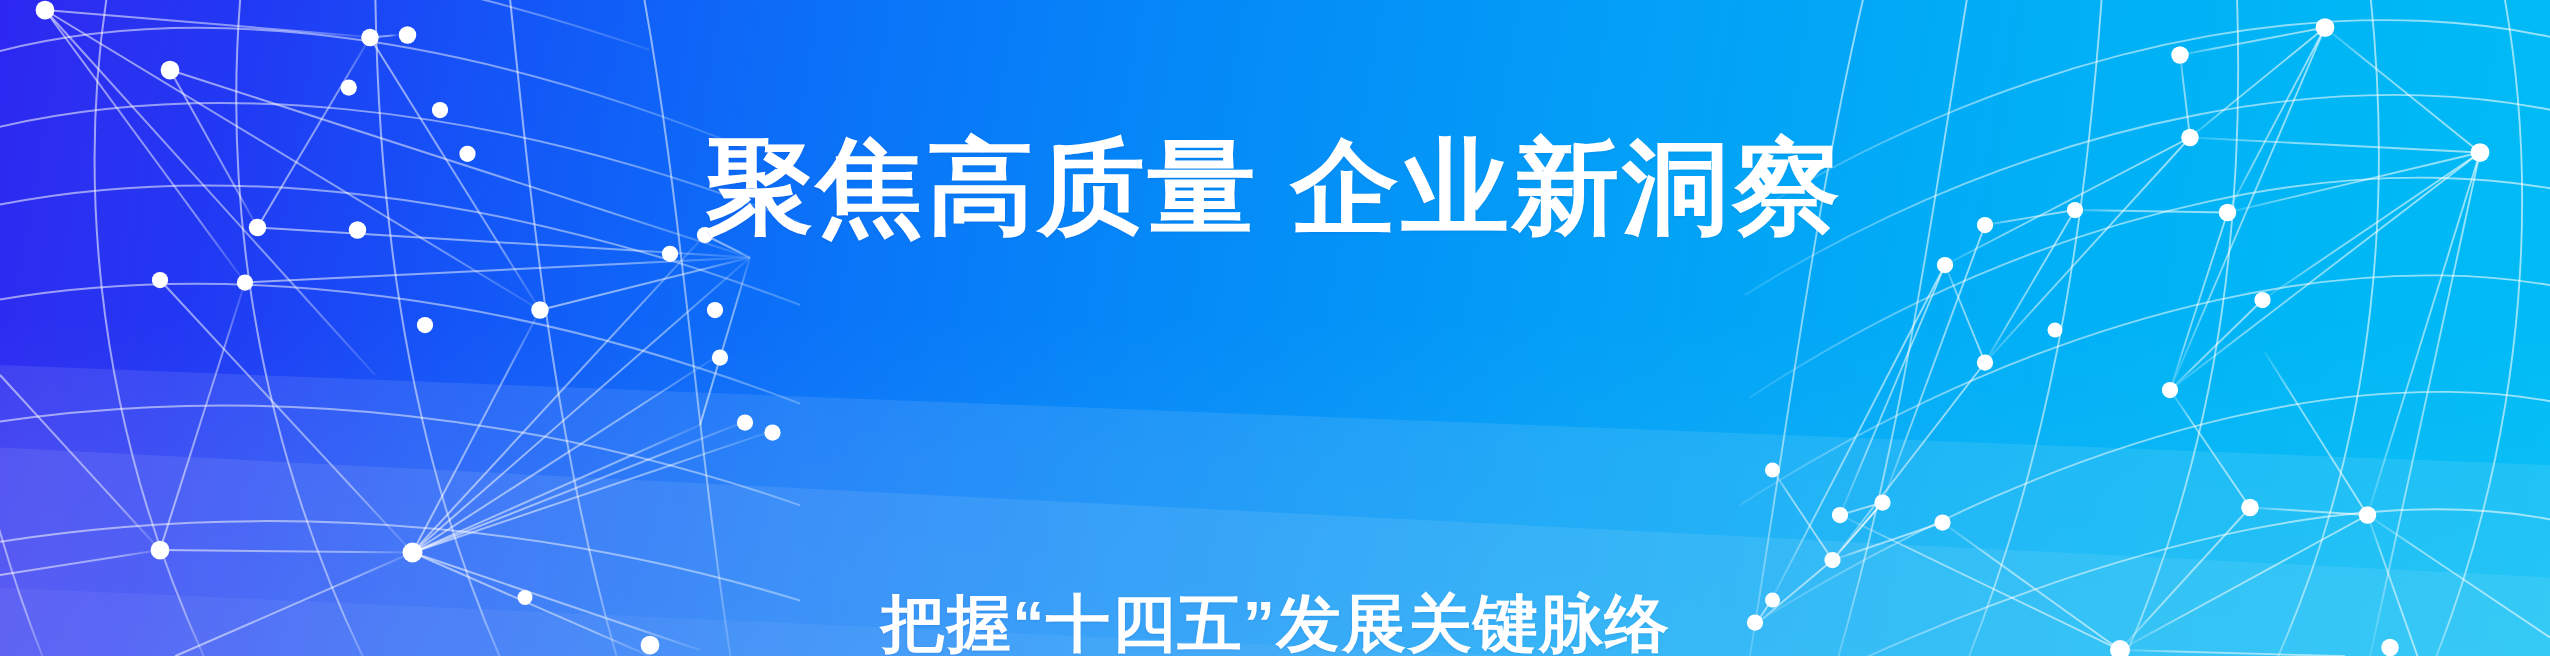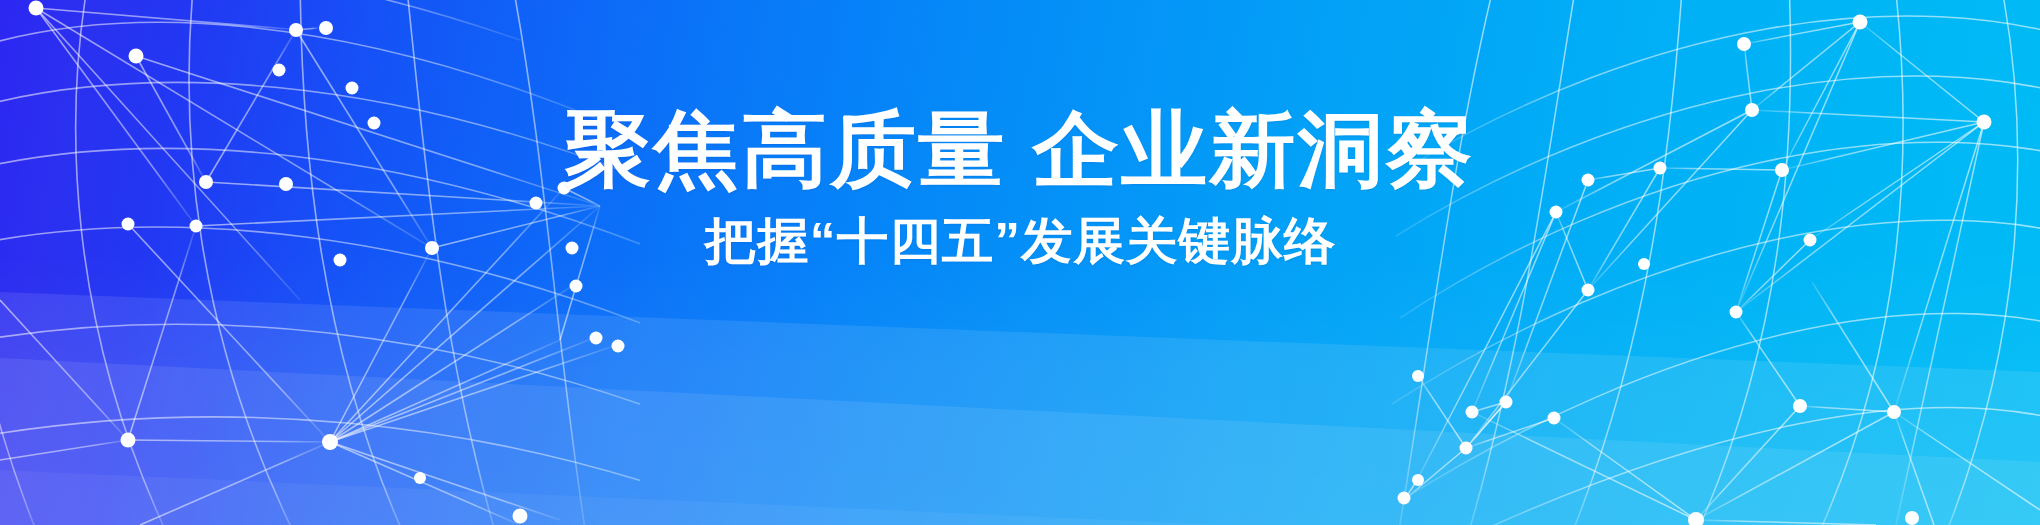--- a/index.html
+++ b/index.html
@@ -48,21 +48,21 @@
   
   #text-block {
     position: absolute;
     left: 0;
     top: 0;
     width: 2040px;
     height: 525px;
     display: flex;
     flex-direction: column;
     align-items: center;
-    justify-content: flex-start;
+    justify-content: space-between;
     pointer-events: none;
   }
   #headline {
     margin-top: 108px;
     color: #ffffff;
     font-size: 83px;
     font-weight: bold;
     letter-spacing: 2px;
     line-height: 1.02;
     white-space: nowrap;

